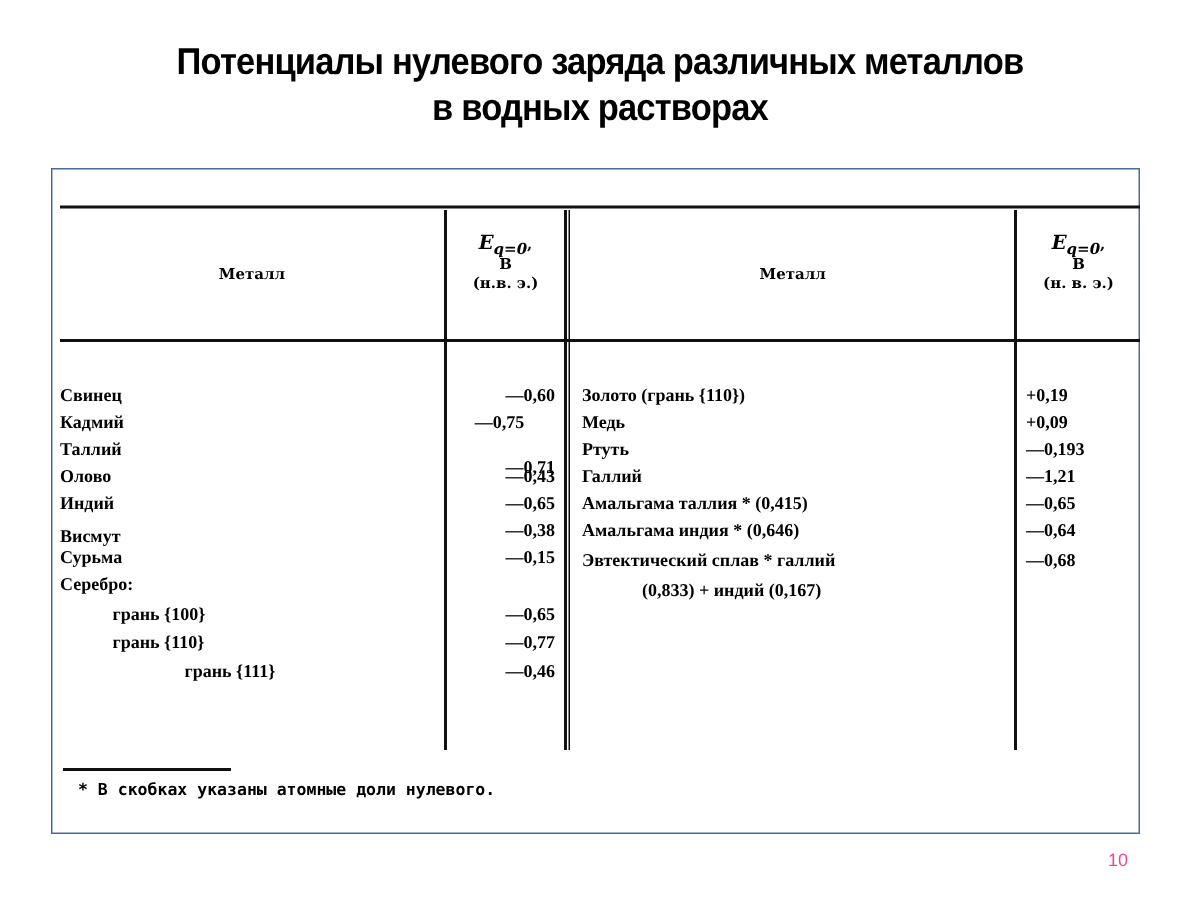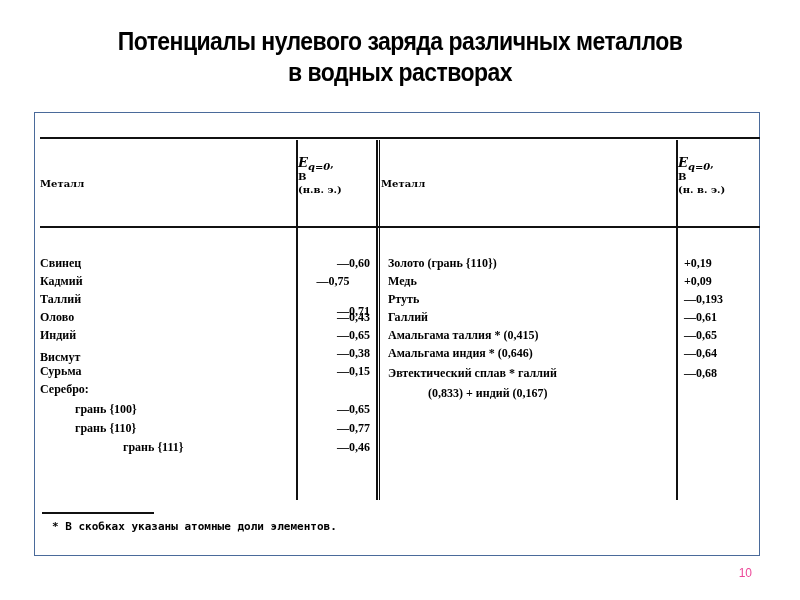--- a/index.html
+++ b/index.html
@@ -13,21 +13,21 @@
     line-height: 31px; letter-spacing: -0.6px; transform: scaleX(0.92); transform-origin: center;
   }
   .frame {
     position: absolute; left: 34px; top: 112px; width: 726px; height: 444px;
     border: 1px solid #4a6a9a; background: #fff; box-sizing: border-box;
   }
   .rule { position: absolute; background: #111; }
   .vline { position: absolute; width: 2px; background: #111; }
   .hdr {
     position: absolute; font-family: "DejaVu Serif", serif; font-weight: bold; font-size: 10px;
-    text-align: left; line-height: 13px;
+    text-align: center; line-height: 13px;
   }
   .hdr .e { font-style: italic; font-size: 13px; }
   .hdr .sub { font-style: italic; font-size: 10px; position: relative; top: 3px; }
   .row {
     position: absolute; font-family: "Liberation Serif", serif; font-weight: bold; font-size: 12px;
     line-height: 18px; white-space: nowrap;
   }
   .val { text-align: right; }
   .foot {
     position: absolute; font-family: "DejaVu Sans Mono", monospace; font-weight: bold; font-size: 11px;
@@ -96,24 +96,24 @@
 <div class="row" style="left:75px; top:438px;margin-left:48px;">грань {111}</div>
 <div class="row val" style="left:296px; width:74px; top:438px;">—0,46</div>
 
 <div class="row" style="left:388px; top:254px;">Золото (грань {110})</div>
 <div class="row" style="left:684px; top:254px;">+0,19</div>
 <div class="row" style="left:388px; top:272px;">Медь</div>
 <div class="row" style="left:684px; top:272px;">+0,09</div>
 <div class="row" style="left:388px; top:290px;">Ртуть</div>
 <div class="row" style="left:684px; top:290px;">—0,193</div>
 <div class="row" style="left:388px; top:308px;">Галлий</div>
-<div class="row" style="left:684px; top:308px;">—0,61</div>
+<div class="row" style="left:684px; top:308px;">—1,21</div>
 <div class="row" style="left:388px; top:326px;">Амальгама таллия * (0,415)</div>
 <div class="row" style="left:684px; top:326px;">—0,65</div>
 <div class="row" style="left:388px; top:344px;">Амальгама индия * (0,646)</div>
 <div class="row" style="left:684px; top:344px;">—0,64</div>
 <div class="row" style="left:388px; top:364px;">Эвтектический сплав * галлий</div>
 <div class="row" style="left:684px; top:364px;">—0,68</div>
 <div class="row" style="left:428px; top:384px;">(0,833) + индий (0,167)</div>
 
-<div class="foot">* В скобках указаны атомные доли элементов.</div>
+<div class="foot">* В скобках указаны атомные доли нулевого.</div>
 
 <div class="pagenum">10</div>
 
 </body></html>

